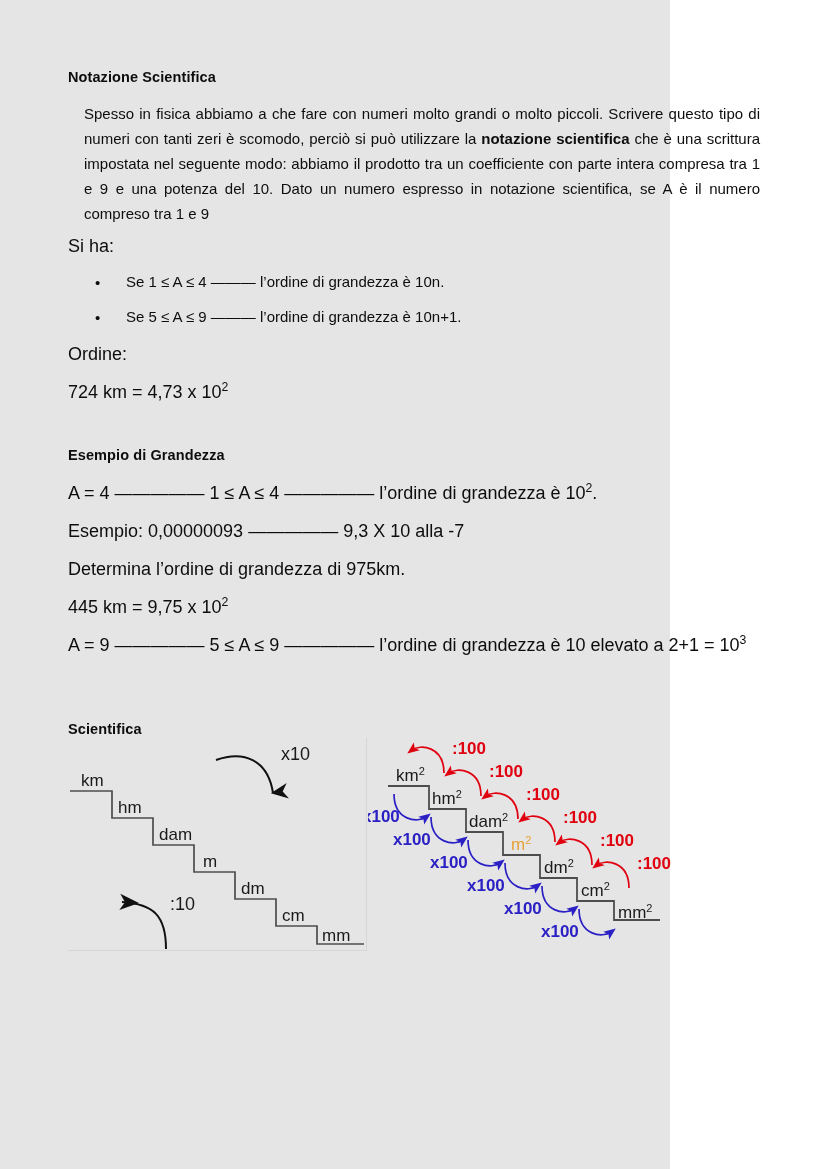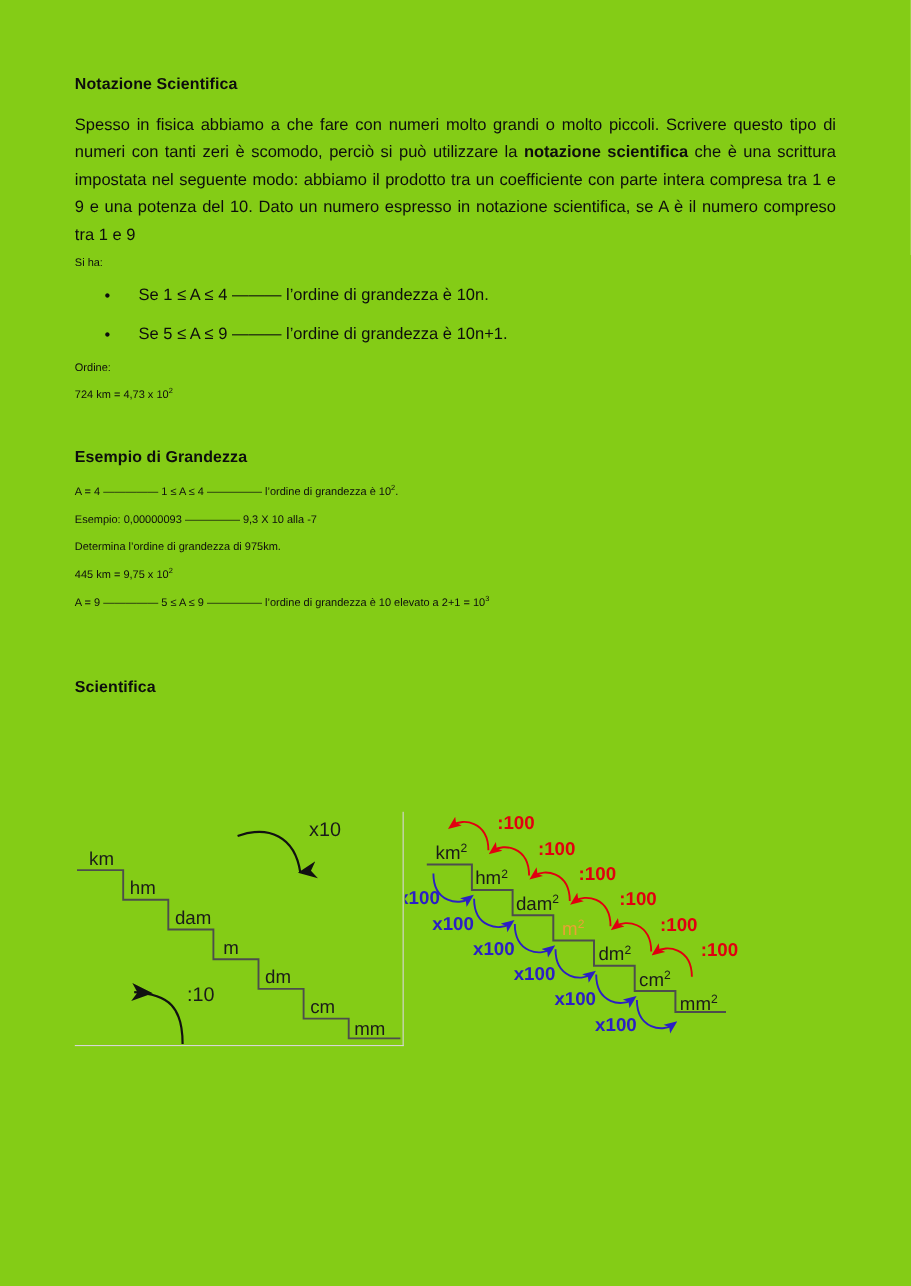--- a/index.html
+++ b/index.html
@@ -12,47 +12,47 @@
     width: 828px;
     height: 1169px;
     position: relative;
     font-family: "Liberation Sans", sans-serif;
     color: #0d0d0d;
     overflow: hidden;
   }
   .page {
     position: absolute;
     left: 0; top: 0;
-    width: 828px;
+    width: 670px;
     height: 1169px;
-    background: #84cc16;
+    background: #e5e5e5;
   }
   .content {
     position: absolute;
     left: 68px;
     top: 68px;
     width: 692px;
   }
 
   h2.heading {
     font-size: 14.5px;
     font-weight: bold;
     margin: 0 0 13px 0;
     line-height: 1.35;
     letter-spacing: 0.1px;
   }
   p.para {
     font-size: 15px;
     line-height: 1.67;
-    margin: 0 0 6px 0;
+    margin: 0 0 6px 16px;
     text-align: justify;
     text-justify: inter-word;
   }
   p.line {
-    font-size: 10px;
+    font-size: 18px;
     line-height: 1.62;
     margin: 0 0 9px 0;
     text-align: left;
     white-space: nowrap;
   }
   b { font-weight: bold; }
   sup {
     font-size: 0.68em;
     vertical-align: super;
     line-height: 0;

